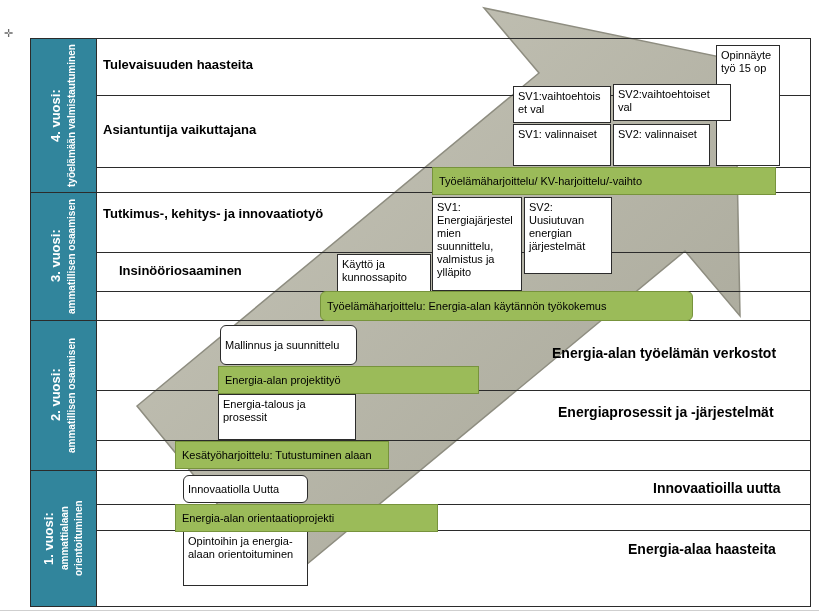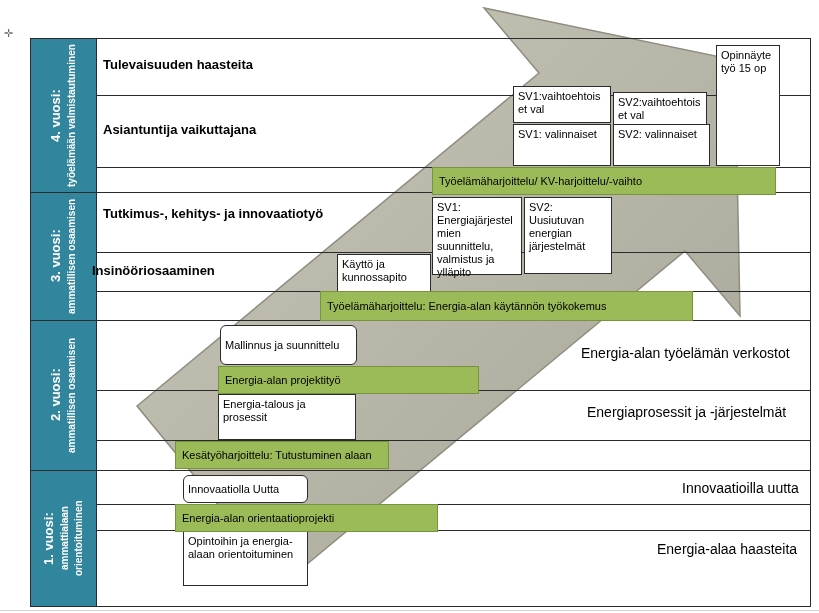--- a/index.html
+++ b/index.html
@@ -27,52 +27,52 @@
   
   .frame{left:30px;top:38px;width:781px;height:569px;border:1px solid #2b2b2b;z-index:3;}
   .vdiv{left:96px;top:38px;width:1px;height:569px;background:#2b2b2b;z-index:3;}
   .line{height:1px;background:#2b2b2b;z-index:3;}
   .band-line{left:30px;width:781px;}
   .sub-line{left:97px;width:714px;}
   .bottom-edge{left:0;top:610px;width:819px;height:1px;background:#cfcfcf;z-index:0;}
 
   
   .ltitle{font-size:13px;font-weight:700;white-space:nowrap;z-index:4;}
-  .rtitle{font-size:14px;font-weight:400;white-space:nowrap;z-index:4;margin-left:29px;}
+  .rtitle{font-size:14px;font-weight:700;white-space:nowrap;z-index:4;}
   .t-future{left:103px;top:57px;}
   .t-expert{left:103px;top:122px;}
   .t-rdi{left:103px;top:206px;}
-  .t-eng{left:92px;top:263px;}
+  .t-eng{left:119px;top:263px;}
   .t-networks{left:552px;top:345px;}
   .t-processes{left:558px;top:404px;}
   .t-innovation{left:653px;top:480px;}
   .t-learning{left:628px;top:541px;}
 
   
   .wbox{background:#fff;border:1px solid #2b2b2b;font-size:11px;line-height:1.18;
         padding:3px 4px;z-index:4;overflow-wrap:break-word;}
   .wbox.vcenter{display:flex;align-items:center;border-radius:6px;}
   .b-thesis{left:716px;top:45px;width:64px;height:121px;}
   .b-sv1opt{left:513px;top:86px;width:98px;height:37px;}
-  .b-sv2opt{left:613px;top:92px;width:94px;height:37px;}
+  .b-sv2opt{left:613px;top:84px;width:118px;height:37px;}
   .b-sv1sel{left:513px;top:124px;width:98px;height:42px;}
   .b-sv2sel{left:613px;top:124px;width:97px;height:42px;}
-  .b-sv1sys{left:432px;top:197px;width:90px;height:78px;}
+  .b-sv1sys{left:432px;top:197px;width:90px;height:94px;}
   .b-sv2ren{left:524px;top:197px;width:88px;height:77px;}
   .b-kaytto{left:337px;top:254px;width:94px;height:38px;}
   .b-mallinnus{left:220px;top:325px;width:137px;height:40px;}
   .b-talous{left:218px;top:394px;width:138px;height:46px;}
   .b-innov{left:183px;top:475px;width:125px;height:28px;}
   .b-opinnot{left:183px;top:531px;width:125px;height:55px;}
 
   
   .gbar{background:#9bbb59;border:1px solid #77933c;font-size:11px;display:flex;
         align-items:center;padding:0 6px;white-space:nowrap;z-index:4;}
   .g-kv{left:432px;top:167px;width:344px;height:28px;text-align:center;}
-  .g-practice{left:320px;top:291px;width:373px;height:30px;}
+  .g-practice{left:320px;top:291px;width:373px;height:30px;border-radius:6px;}
   .g-project{left:218px;top:366px;width:261px;height:28px;}
   .g-summer{left:175px;top:441px;width:214px;height:28px;}
   .g-orient{left:175px;top:504px;width:263px;height:28px;}
 </style>
 </head>
 <body>
 
 <div id="stage">
 
   <div class="abs bottom-edge"></div>

